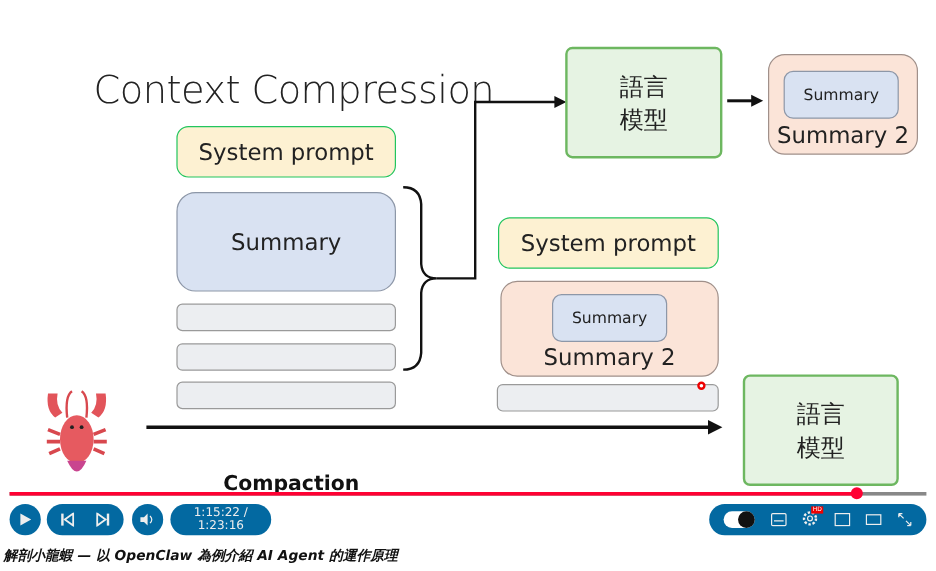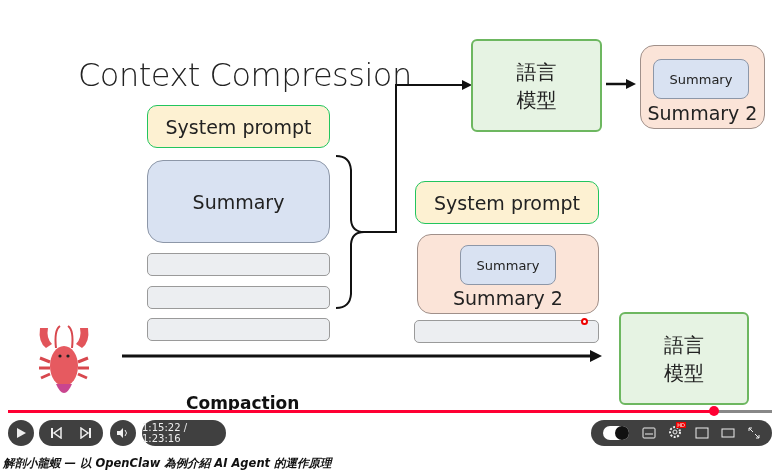--- a/index.html
+++ b/index.html
@@ -8,21 +8,21 @@
   .slide { position: absolute; left: 0; top: 0; width: 780px; height: 412px; background: #fff; }
   .title { left: 60px; top: 56px; font-size: 32px; color: #222; font-family: "DejaVu Sans", sans-serif; font-weight: 300; letter-spacing: -0.5px; margin-left: 18px; }
   .box { position: absolute; border-radius: 10px; display: flex; align-items: center; justify-content: center; color: #222; }
   .sys { background: #fdf1d2; border: 1px solid #22c55e; font-size: 19px; }
   .sum { background: #d9e2f2; border: 1px solid #8d97a8; font-size: 19px; }
   .gray { background: #eceef1; border: 1px solid #9a9a9a; border-radius: 5px; }
   .peach { background: #fbe4d8; border: 1px solid #a0908a; border-radius: 14px; font-size: 19px; flex-direction: column; justify-content: flex-end; padding-bottom: 4px; }
   .inner-sum { background: #d9e2f2; border: 1px solid #8d97a8; border-radius: 8px; font-size: 13px; display: flex; align-items: center; justify-content: center; position: absolute; }
   .lm { background: #e6f3e3; border: 2px solid #6db760; border-radius: 6px; font-size: 20px; flex-direction: column; line-height: 28px; }
   .controls { position: absolute; left: 0; top: 412px; width: 780px; height: 40px; }
-  .pill { position: absolute; background: #404040; border-radius: 14px; height: 26px; top: 8px; display: flex; align-items: center; justify-content: center; color: #eee; font-size: 10px; }
+  .pill { position: absolute; background: #0369a1; border-radius: 14px; height: 26px; top: 8px; display: flex; align-items: center; justify-content: center; color: #eee; font-size: 10px; text-align: center; }
   .caption { position: absolute; left: 3px; top: 456px; font-size: 11.5px; font-weight: bold; color: #111; font-style: italic; }
 </style>
 </head>
 <body>
 
 <div class="slide">
   <div class="abs title">Context Compression</div>
 
   <div class="box sys" style="left:147px;top:105px;width:183px;height:43px;">System prompt</div>
   <div class="box sum" style="left:147px;top:160px;width:183px;height:83px;border-radius:16px;">Summary</div>

